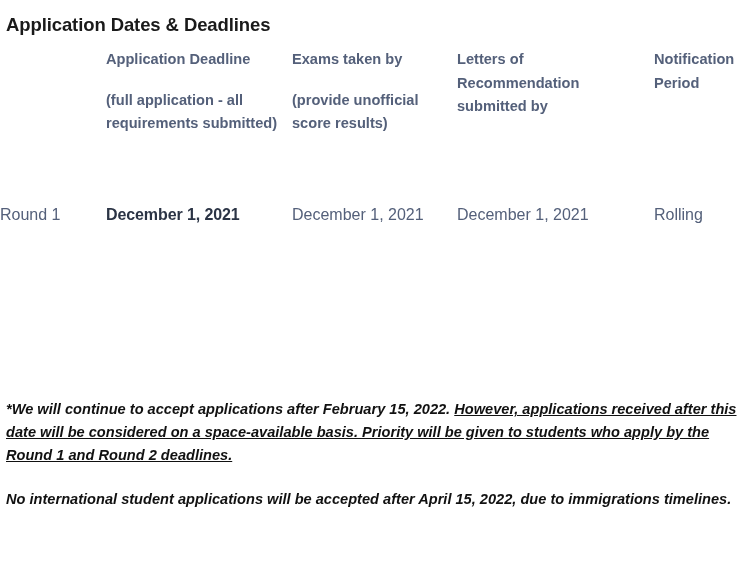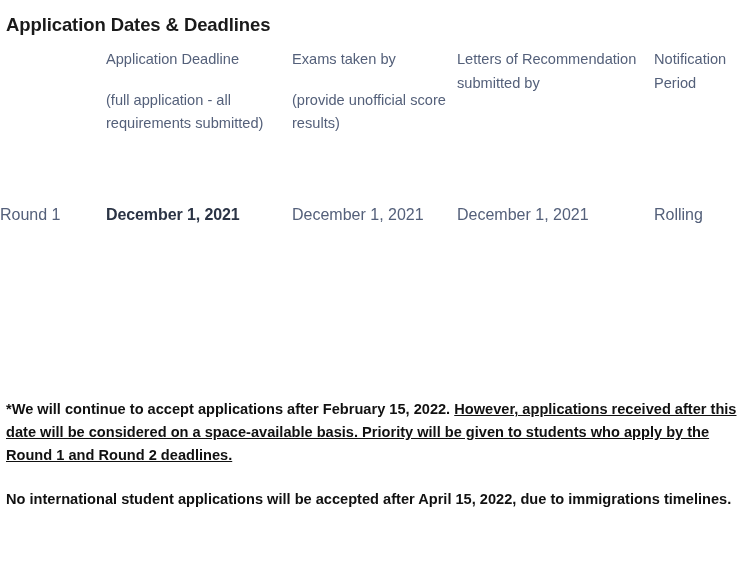--- a/index.html
+++ b/index.html
@@ -55,21 +55,21 @@
   .deadline-table td {
     vertical-align: top;
     text-align: left;
     padding: 0 8px 0 0;
     border: none;
   }
 
   .hdr-row th {
     height: 155px;
     font-size: 14.6px;
-    font-weight: normal;
+    font-weight: bold;
     color: #54607a;
     line-height: 1.62;
     padding-bottom: 0;
   }
   .hdr-main { display: block; }
   .hdr-sub  { display: block; margin-top: 17px; }
 
   .data-row td {
     height: 82px;
     font-size: 16px;
@@ -90,20 +90,21 @@
     top: 398px;
     width: 744px;
   }
   .note {
     margin: 0;
     font-size: 14.6px;
     line-height: 1.56;
     color: #111111;
   }
   .note-italic {
+    font-style: italic;
     font-weight: bold;
   }
   .note-underline {
     text-decoration: underline;
   }
   .note-1 { margin-bottom: 22px; }
   .note-2 { margin-bottom: 28px; }
   .note-3 {
     font-style: normal;
     font-weight: normal;

